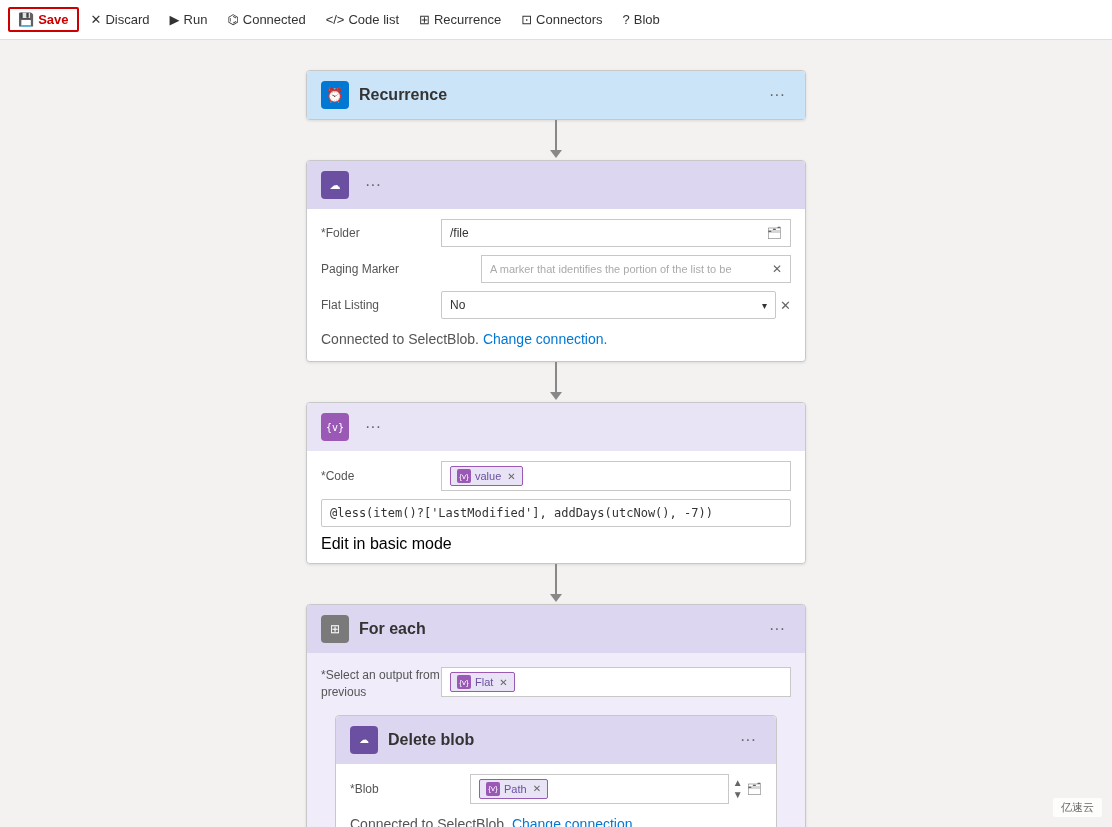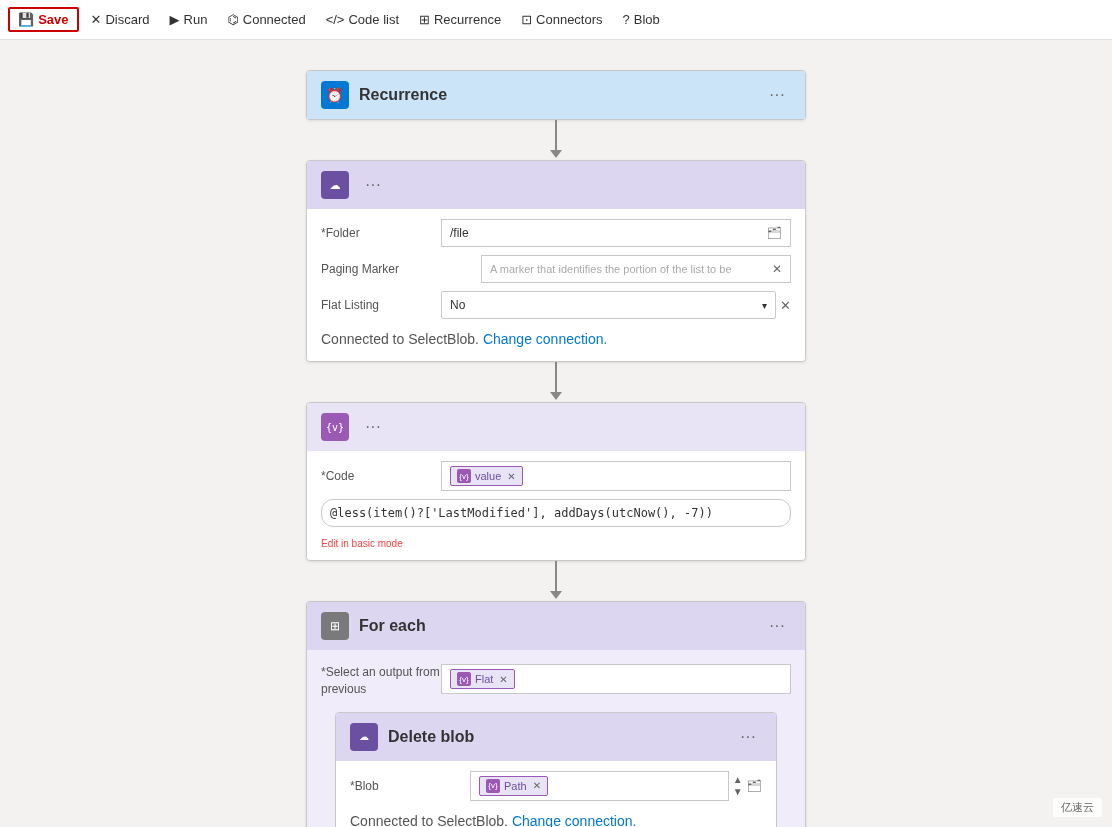--- a/index.html
+++ b/index.html
@@ -215,33 +215,33 @@
       width: 0;
       height: 0;
       border-left: 6px solid transparent;
       border-right: 6px solid transparent;
       border-top: 8px solid #888;
     }
 
     
     .expression-field {
       border: 1px solid #c8c8c8;
-      border-radius: 12px;
+      border-radius: 2px;
       padding: 6px 8px;
       font-size: 12px;
       color: #333;
       background: #fff;
       margin-bottom: 8px;
       font-family: monospace;
     }
 
     .edit-mode-link {
-      color: #ef4444;
+      color: #000000;
       cursor: pointer;
-      font-size: 10px;
+      font-size: 16px;
     }
 
     
     .foreach-card {
       background: #f0ecfa;
       border: 1px solid #c8c8c8;
       border-radius: 4px;
       width: 500px;
       box-shadow: 0 1px 3px rgba(0,0,0,0.1);
     }

